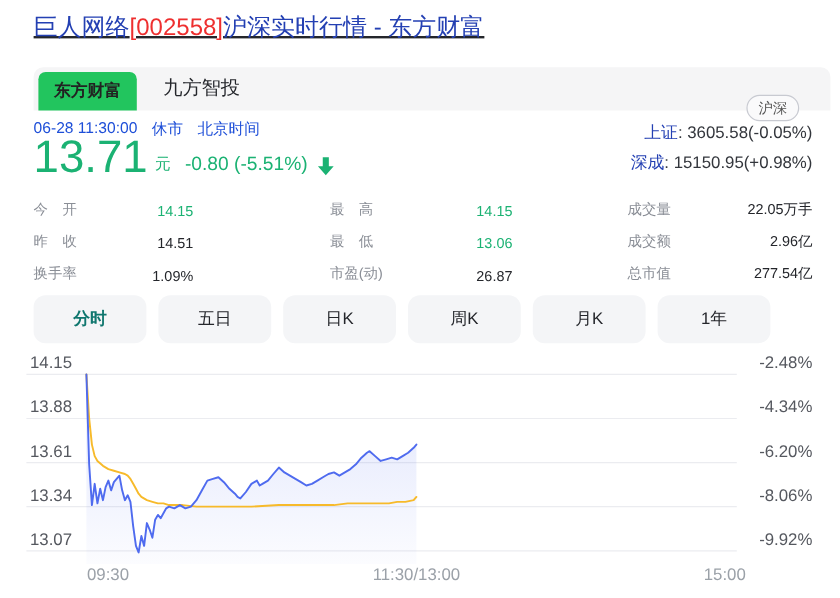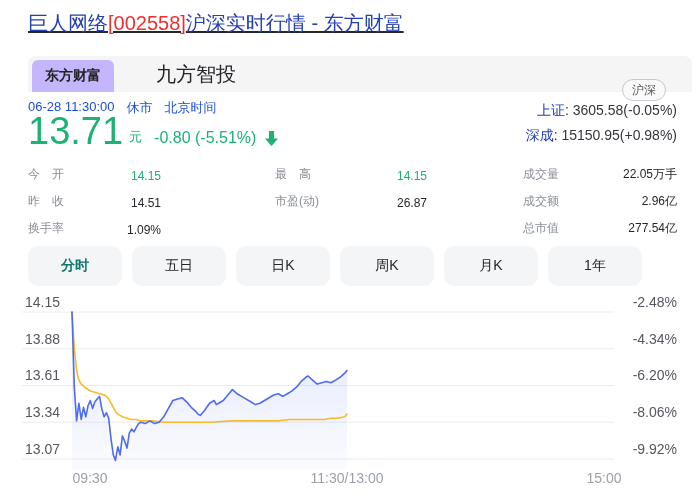--- a/index.html
+++ b/index.html
@@ -8,25 +8,25 @@
 
   
   .title{position:absolute;left:28px;top:10px;font-size:20px;line-height:27px;
          text-decoration:underline;cursor:pointer;white-space:nowrap;}
   .title .blue{color:#2440b3;}
   .title .red{color:#ee2f2f;}
 
   
   .strip{position:absolute;left:28px;top:56px;width:664px;height:36px;
          background:#f5f5f6;border-radius:8px 8px 0 0;}
-  .tab-active{position:absolute;left:4px;top:4px;width:82px;height:32px;background:#c4b5fd;
+  .tab-active{position:absolute;left:4px;top:4px;width:82px;height:32px;background:#22c55e;
          border-radius:6px 6px 0 0;display:flex;align-items:center;justify-content:center;
          font-size:14px;font-weight:700;color:#222;cursor:pointer;}
   .tab-secondary{position:absolute;left:108px;top:0;height:36px;line-height:36px;
-         font-size:20px;color:#24262b;cursor:pointer;margin-left:20px;}
+         font-size:16px;color:#24262b;cursor:pointer;}
   .badge{position:absolute;right:26px;top:23px;height:20px;line-height:20px;padding:0 9px;
          border:1px solid #c8cad1;border-radius:12px;font-size:12px;color:#555;background:#fafafb;}
 
   
   .time-row{position:absolute;left:28px;top:99px;display:flex;gap:12px;font-size:13px;color:#1d4ed8;}
   .price-row{position:absolute;left:28px;top:111px;height:39px;display:flex;align-items:flex-end;color:#1bb273;}
   .price-big{font-size:38px;line-height:38px;font-weight:500;letter-spacing:0;}
   .price-unit{font-size:13px;margin:0 0 4px 6px;}
   .price-chg{font-size:16px;margin:0 0 3px 12px;}
   .price-arrow{margin:0 0 3px 8px;display:block;}
@@ -106,20 +106,24 @@
       <span class="stat-label">换手率</span>
       <span class="stat-value">1.09%</span>
     </div>
   </div>
   <div class="stat-col c2">
     <div class="stat-row">
       <span class="stat-label">最　高</span>
       <span class="stat-value" style="color: rgb(27, 178, 115);">14.15</span>
     </div>
     <div class="stat-row">
+      <span class="stat-label">最　低</span>
+      <span class="stat-value" style="color: rgb(27, 178, 115);">13.06</span>
+    </div>
+    <div class="stat-row">
       <span class="stat-label">市盈(动)</span>
       <span class="stat-value">26.87</span>
     </div>
   </div>
   <div class="stat-col c3">
     <div class="stat-row">
       <span class="stat-label">成交量</span>
       <span class="stat-value">22.05万手</span>
     </div>
     <div class="stat-row">

